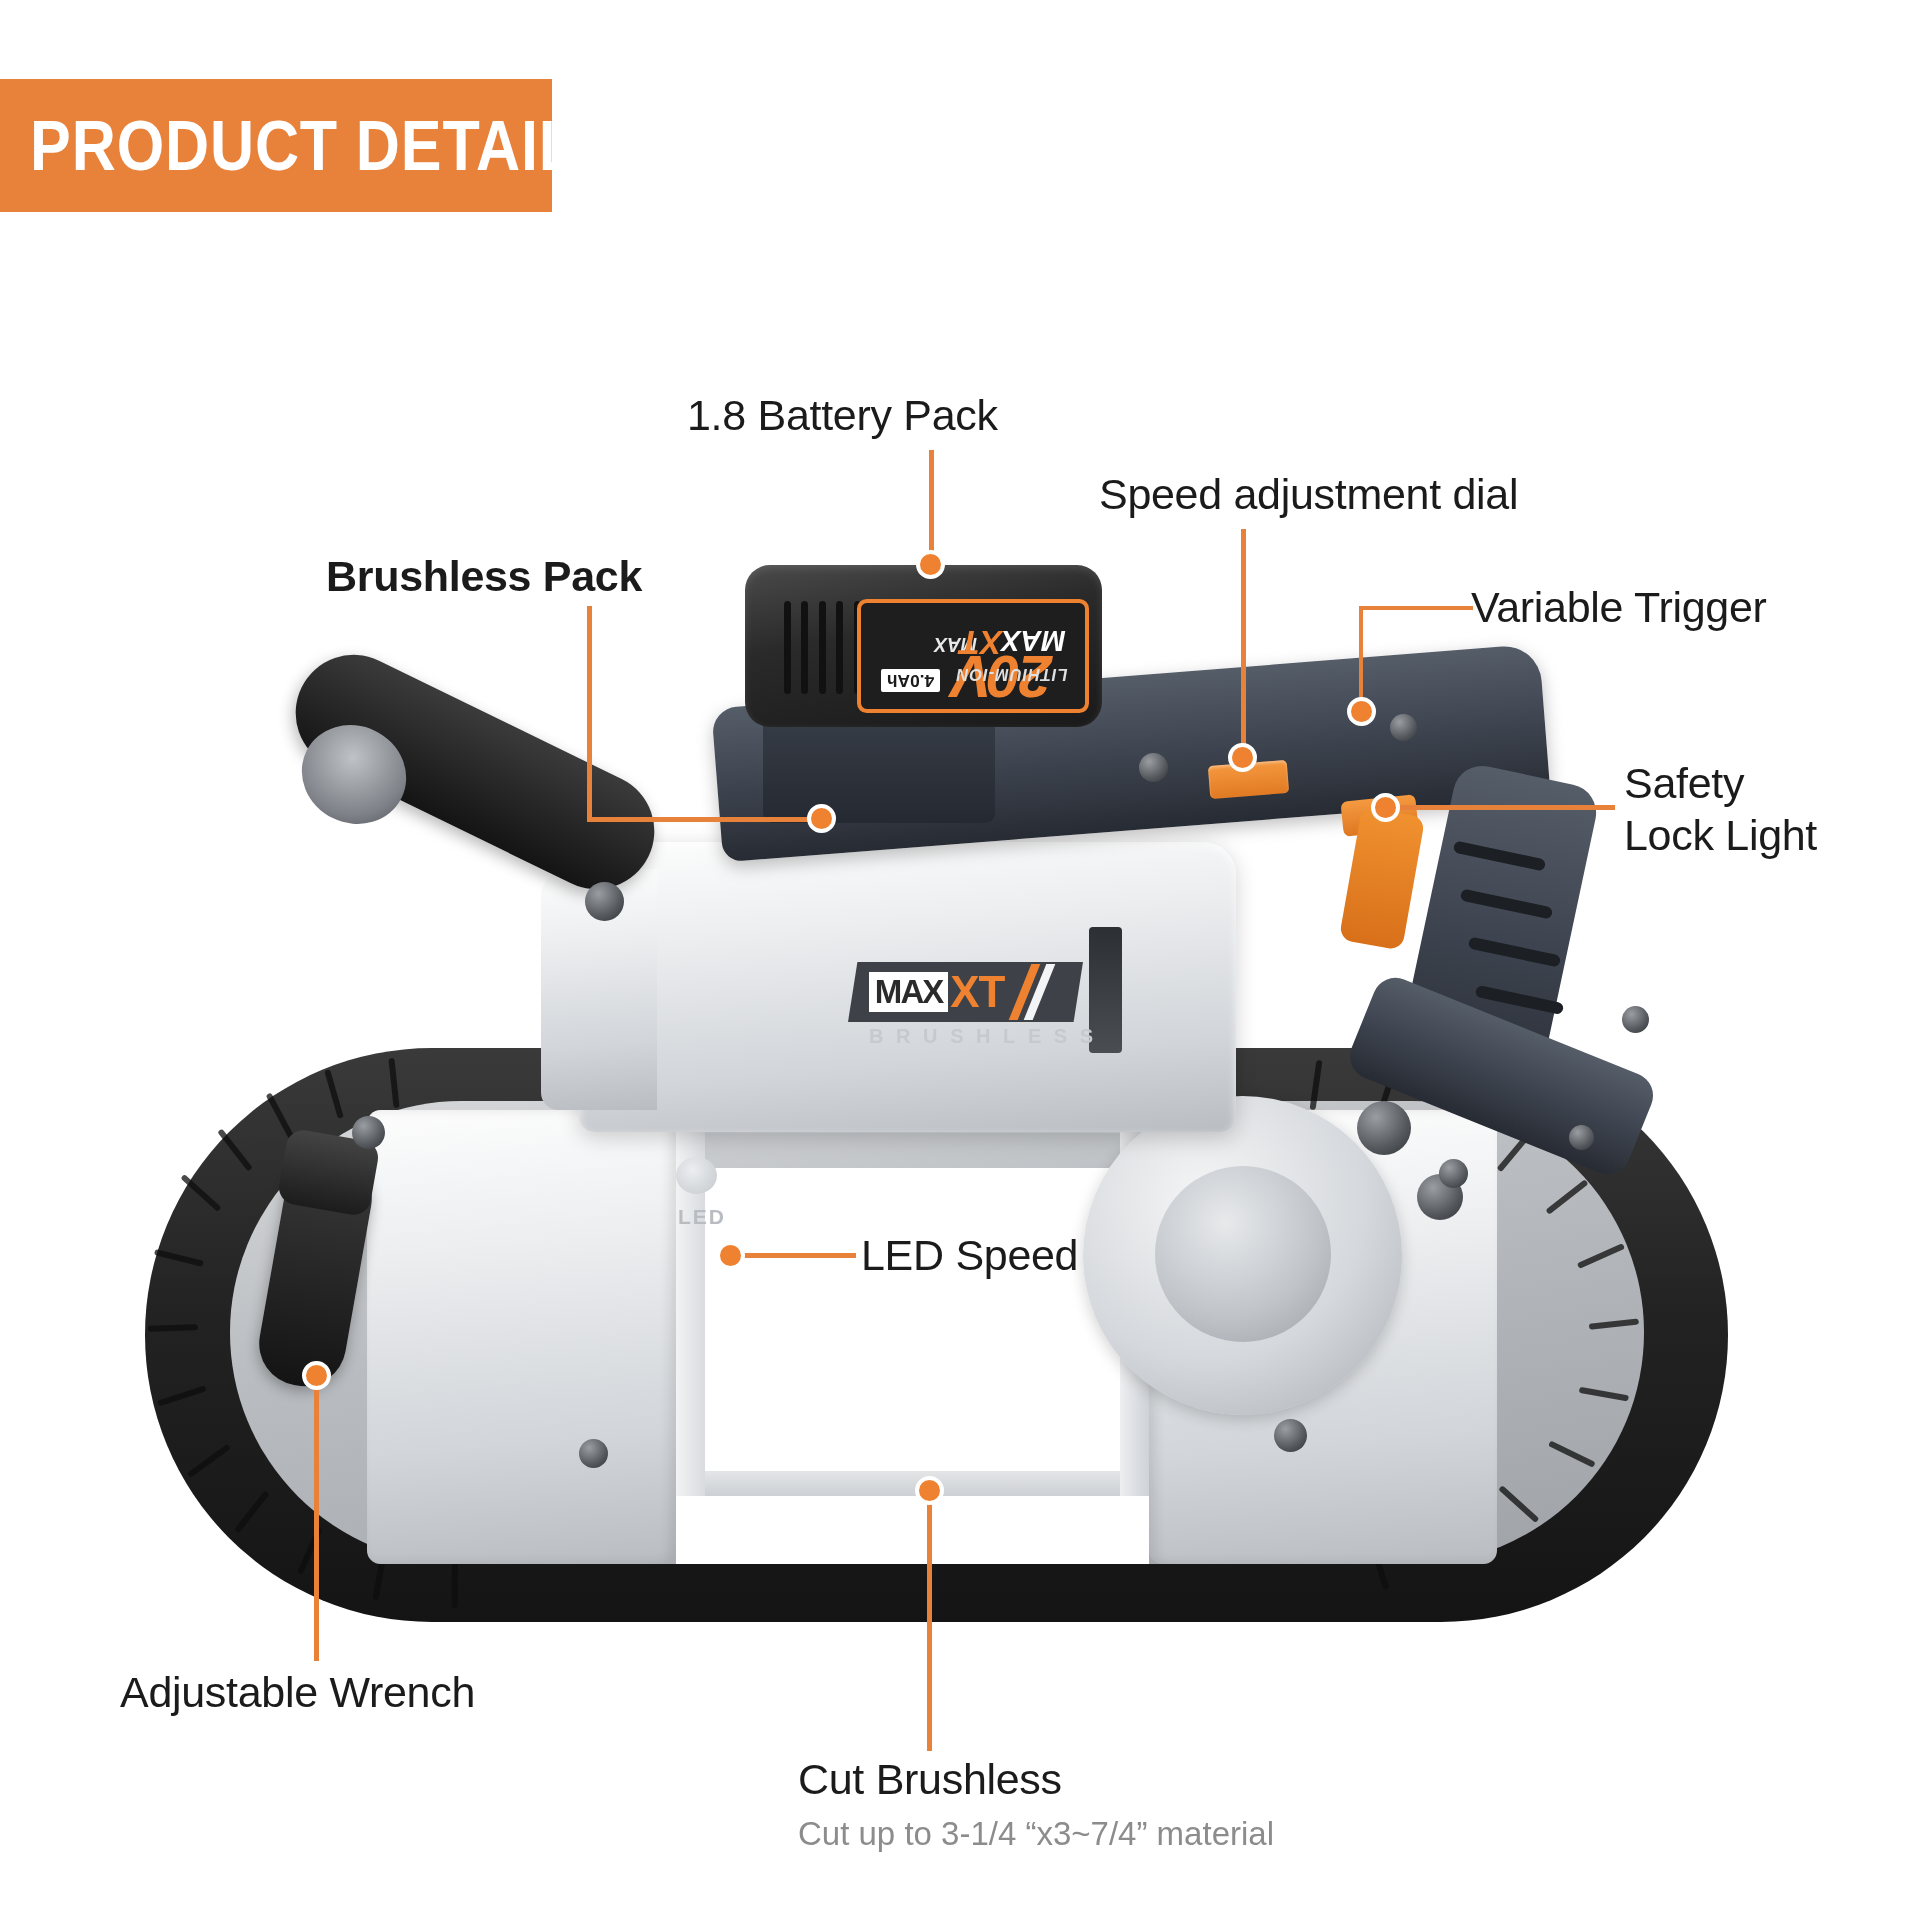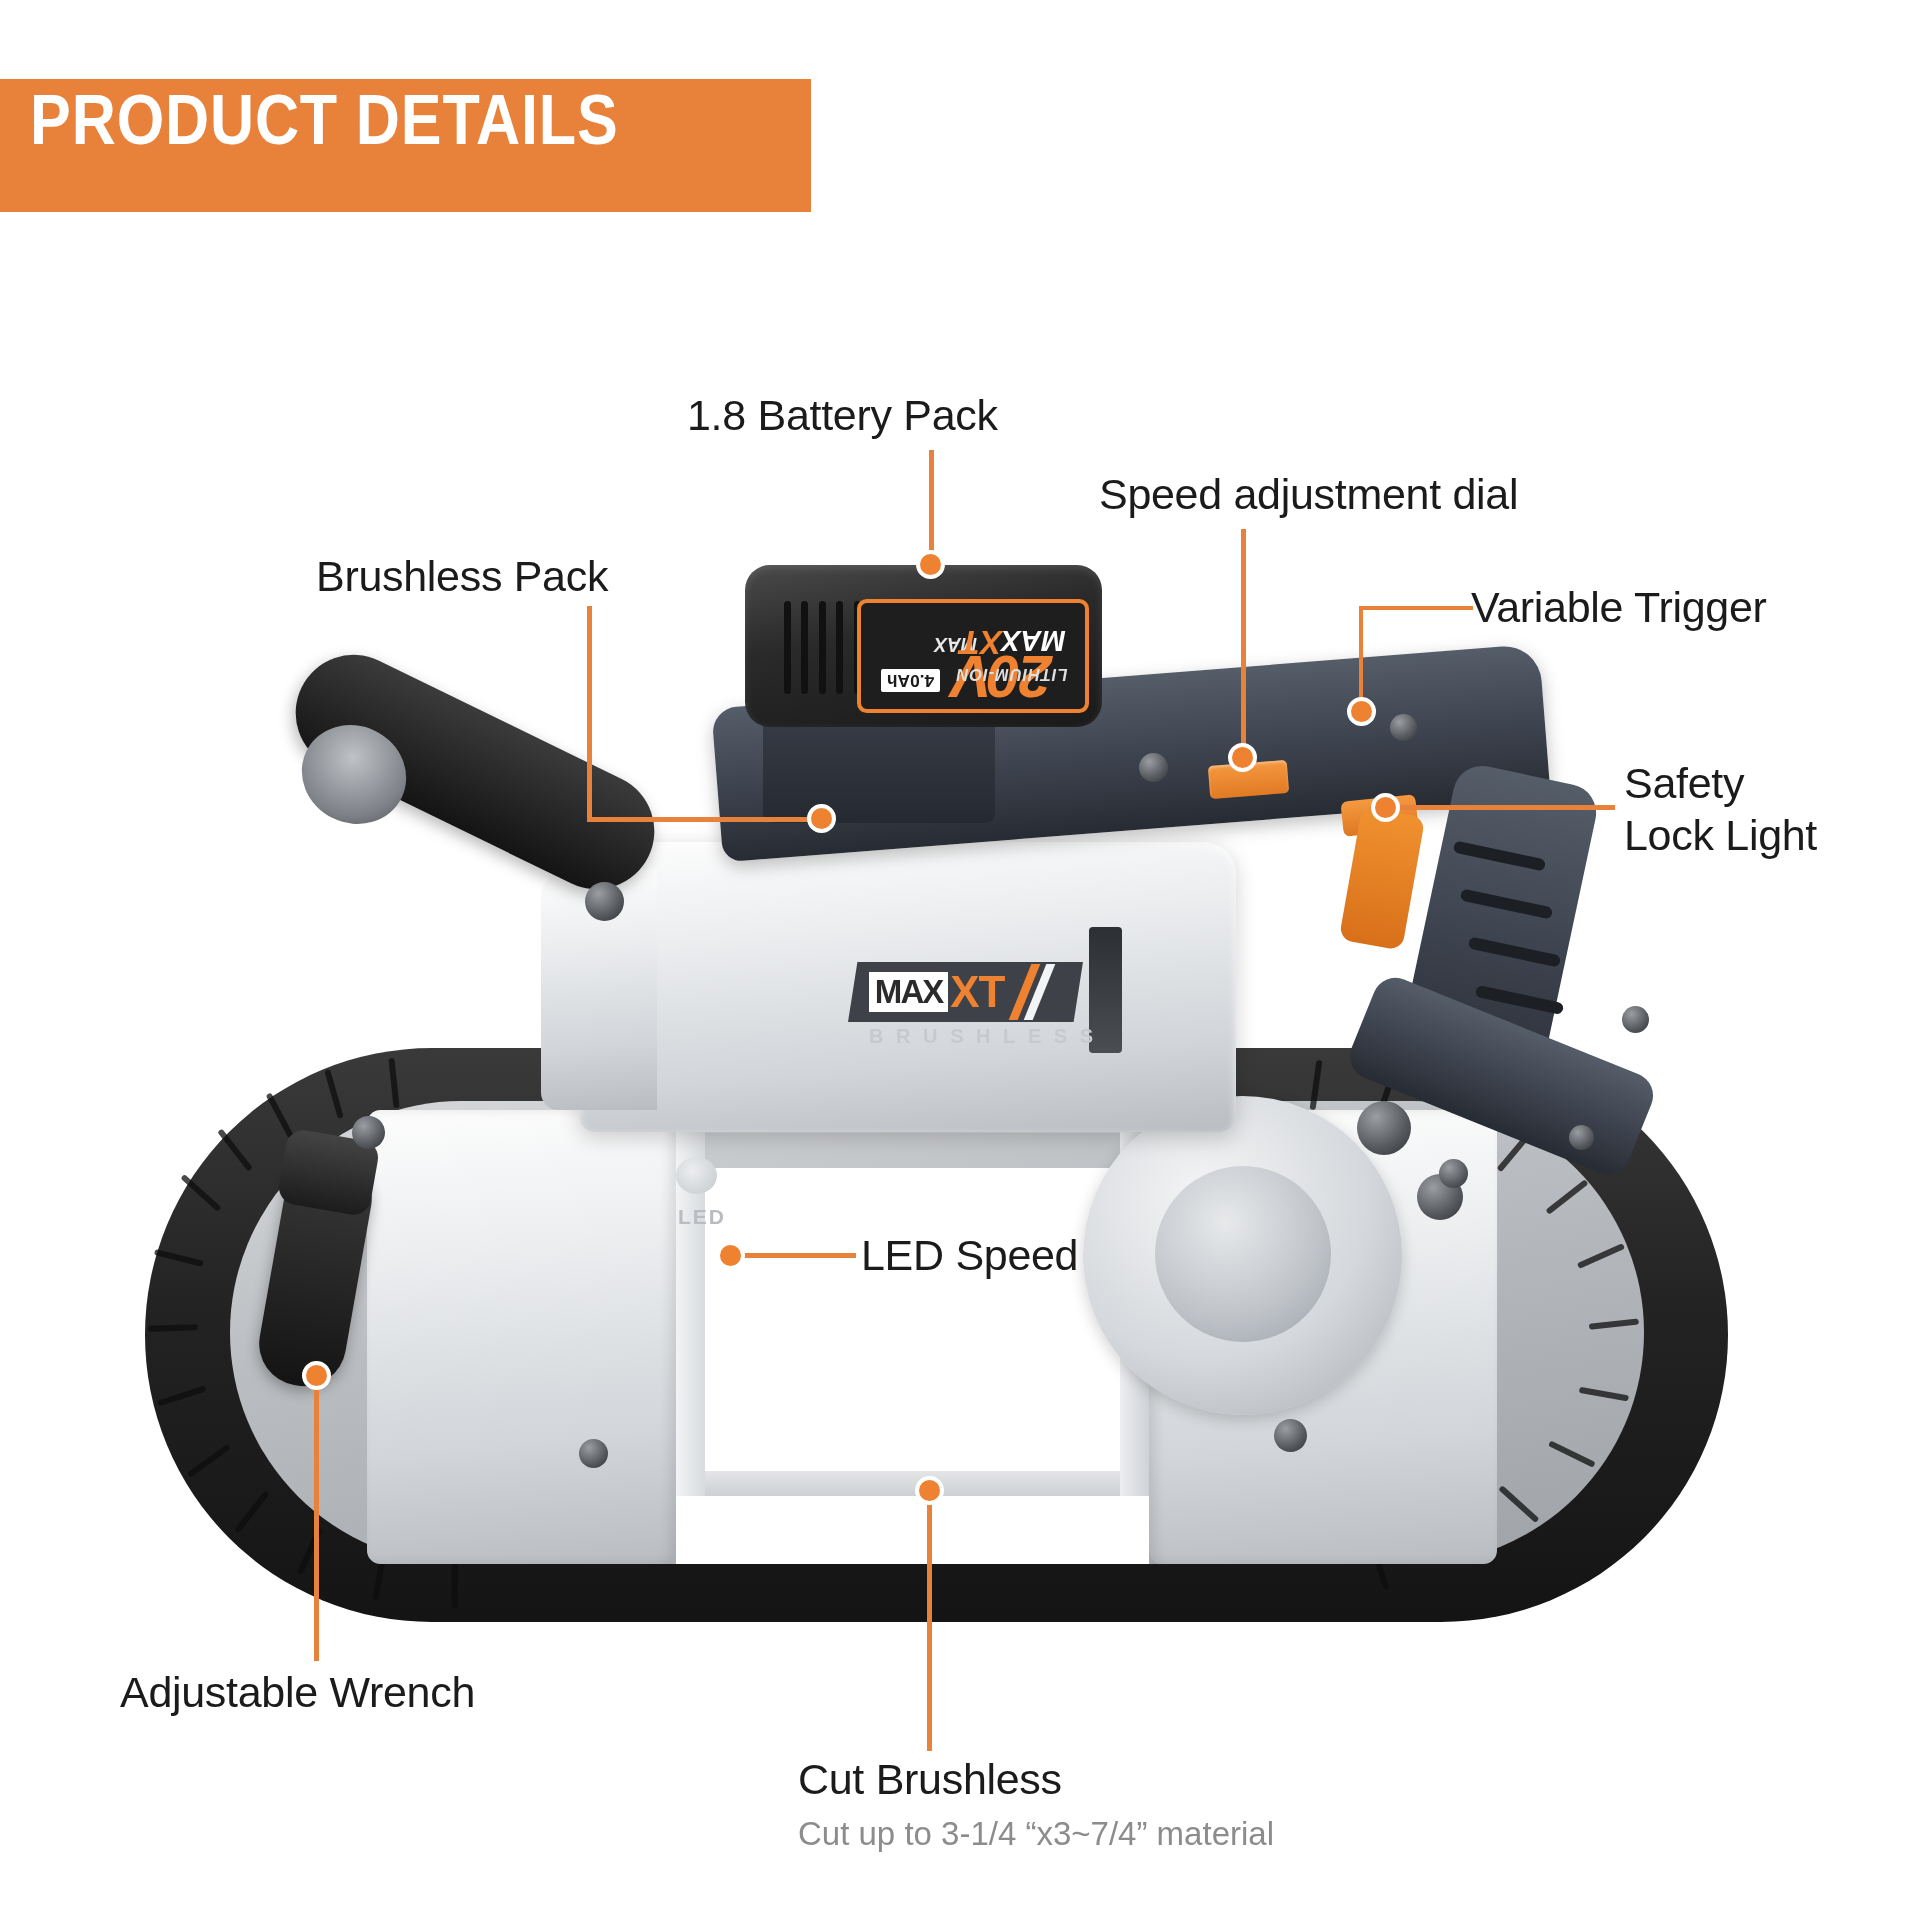--- a/index.html
+++ b/index.html
@@ -1,21 +1,21 @@
 <!DOCTYPE html>
 <html><head>
 <meta charset="utf-8">
 <style>
   html,body{margin:0;padding:0;background:#ffffff;}
   body{width:1931px;height:1931px;position:relative;overflow:hidden;
        font-family:"Liberation Sans","DejaVu Sans",sans-serif;color:#1b1b1b;}
 
   
-  #header-banner{position:absolute;left:0;top:79px;width:811px;height:133px;
-       background:#e8823a;display:flex;}
+  #header-banner{position:absolute;left:0;top:79px;width:552px;height:133px;
+       background:#e8823a;display:flex;align-items:center;}
   #header-title{color:#ffffff;font-size:71px;font-weight:700;letter-spacing:1px;
        padding-left:35px;transform:scaleX(.86);transform-origin:left center;
        white-space:nowrap;font-family:"Liberation Sans","DejaVu Sans",sans-serif;}
 
   
   .callout{position:absolute;font-size:43px;line-height:1.14;color:#1b1b1b;
        white-space:nowrap;letter-spacing:-0.3px;}
   .callout.sub{font-size:33px;color:#8c8c8c;letter-spacing:0;}
 
   
@@ -254,21 +254,21 @@
 
 <div class="hline" style="left:732px;top:1253px;width:124px;"></div>
 <div class="dot" style="left:716px;top:1241px;"></div>
 
 <div class="vline" style="left:314px;top:1381px;height:280px;"></div>
 <div class="dot" style="left:302px;top:1361px;"></div>
 
 <div class="vline" style="left:927px;top:1502px;height:249px;"></div>
 <div class="dot" style="left:915px;top:1476px;"></div>
 
-<div class="callout" style="left:316px;top:552px;">Brushless Pack</div>
+<div class="callout" style="left:326px;top:552px;font-weight:bold;">Brushless Pack</div>
 
 <div class="callout" style="left:687px;top:391px;">1.8 Battery Pack</div>
 
 <div class="callout" style="left:1099px;top:470px;">Speed adjustment dial</div>
 
 <div class="callout" style="left:1471px;top:583px;">Variable Trigger</div>
 
 <div class="callout" style="left:1624px;top:759px;">Safety</div>
 <div class="callout" style="left:1624px;top:811px;">Lock Light</div>
 

